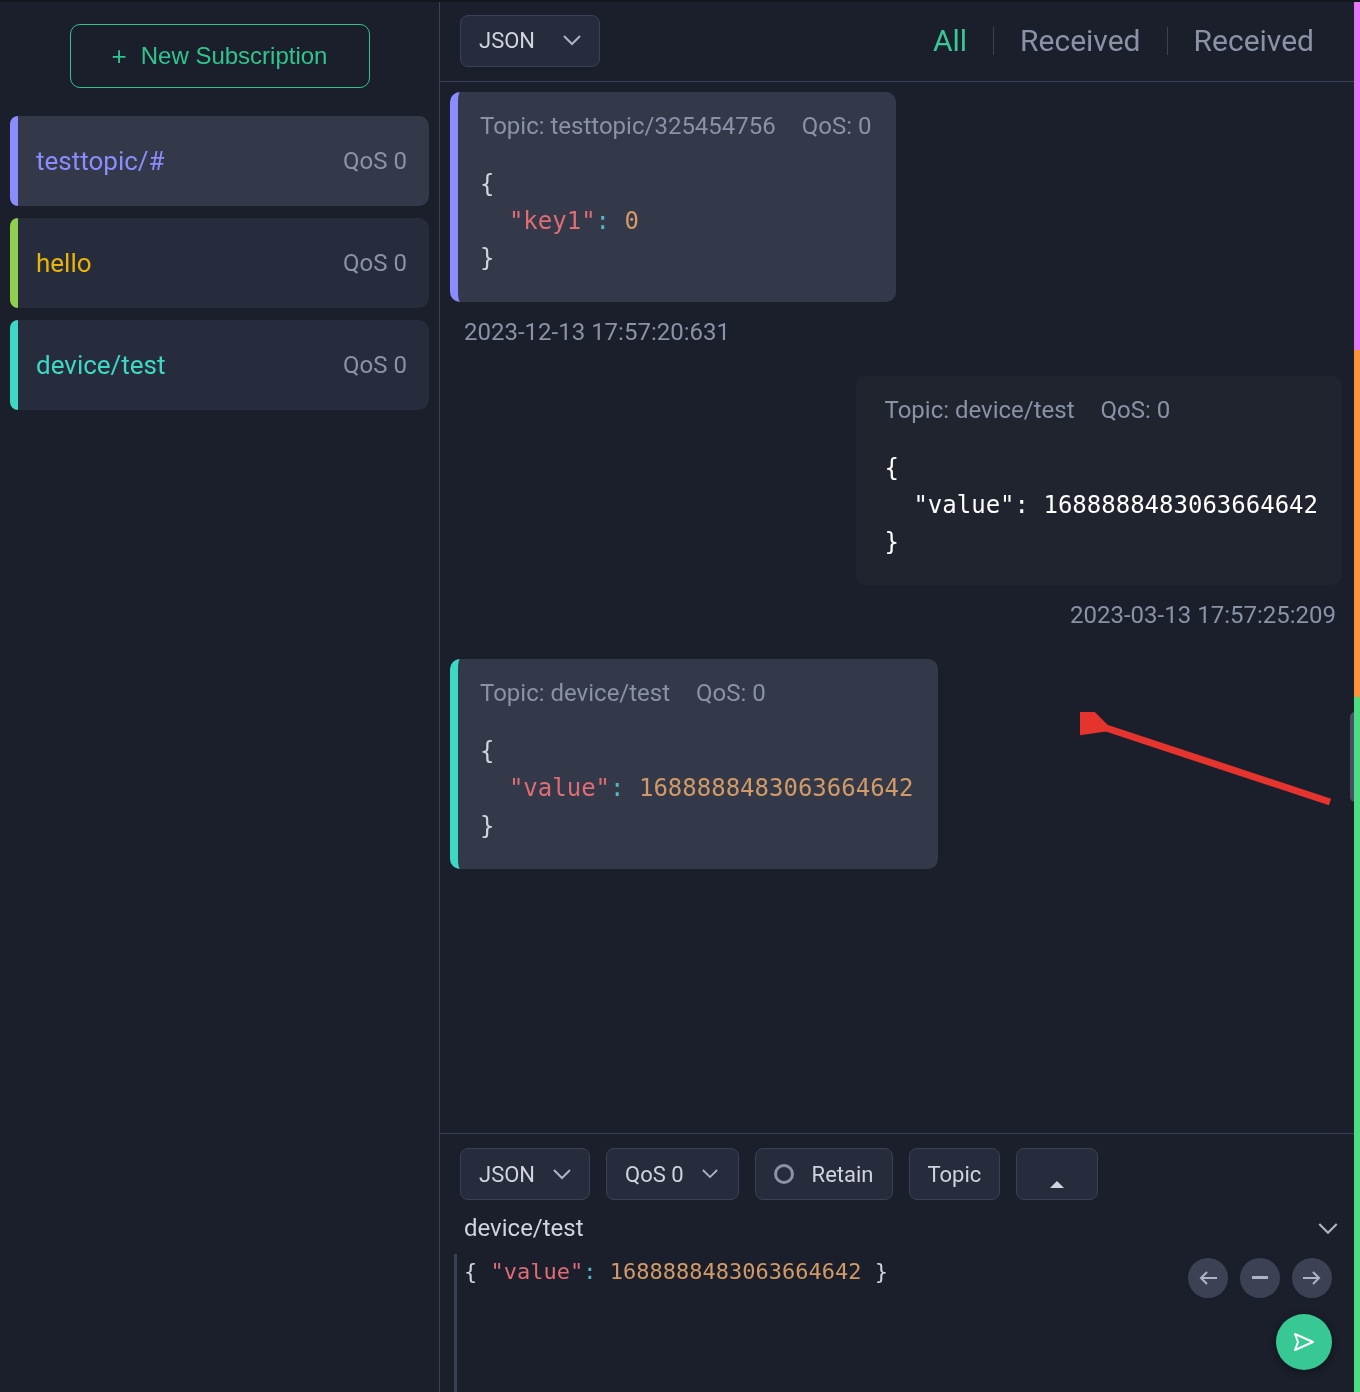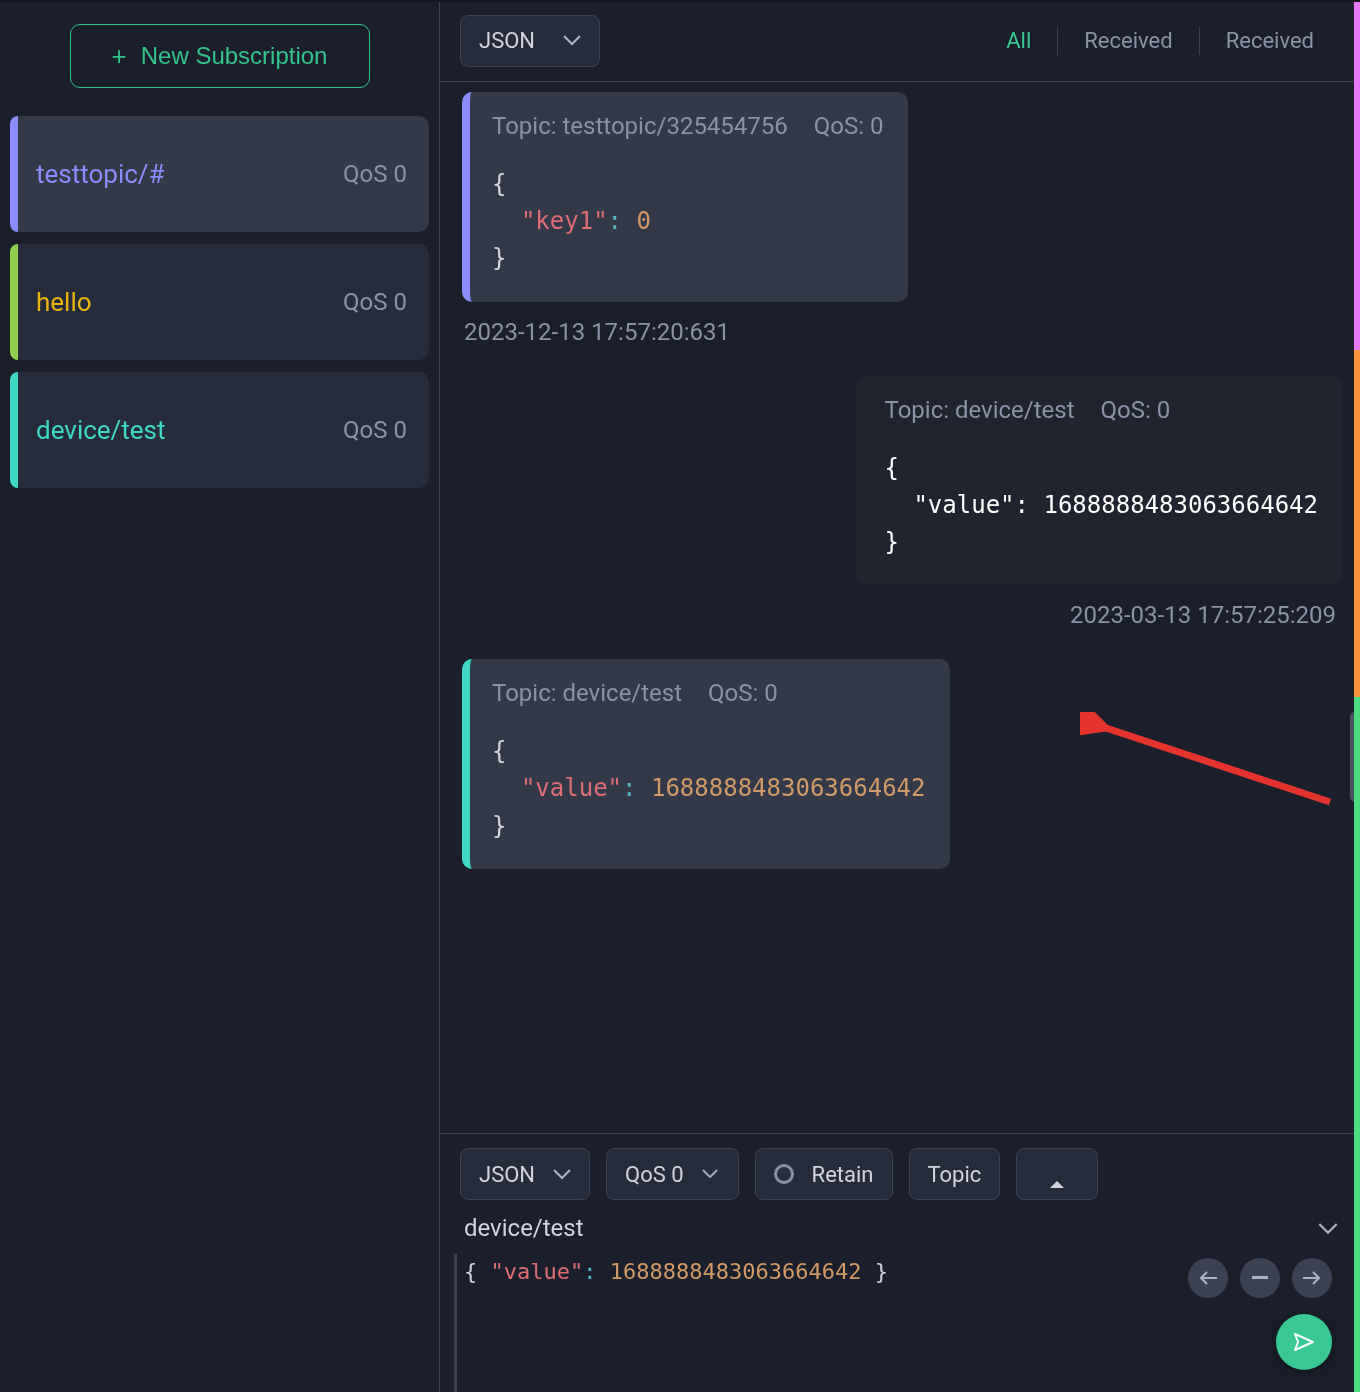--- a/index.html
+++ b/index.html
@@ -23,40 +23,40 @@
   }
   *{box-sizing:border-box}
   html,body{margin:0;padding:0;height:100%;font-family:-apple-system,BlinkMacSystemFont,"Segoe UI",Roboto,sans-serif;background:var(--bg);color:var(--text);font-size:16px}
   .app{display:flex;width:1360px;height:1392px;background:var(--bg);position:relative;overflow:hidden}
   .topbar{position:absolute;top:0;left:0;right:0;height:2px;background:#14161d}
   
   .sidebar{width:440px;flex:none;border-right:1px solid var(--border);display:flex;flex-direction:column;padding:12px 10px 0 10px}
   .new-sub{margin:12px auto 28px auto;width:300px;height:64px;border:1.5px solid var(--green);border-radius:10px;color:var(--green);background:transparent;font-size:24px;display:flex;align-items:center;justify-content:center;gap:14px;cursor:pointer}
   .new-sub .plus{font-size:26px;line-height:1}
   .sub-list{display:flex;flex-direction:column;gap:12px}
-  .sub-item{height:116px;border-radius:10px;display:flex;align-items:center;padding:0 22px 0 0;position:relative;background:var(--panel);cursor:pointer}
+  .sub-item{height:90px;border-radius:10px;display:flex;align-items:center;padding:0 22px 0 0;position:relative;background:var(--panel);cursor:pointer}
   .sub-item.selected{background:var(--panel-lighter)}
   .sub-bar{width:8px;height:100%;border-radius:10px 0 0 10px;flex:none}
   .sub-name{margin-left:18px;font-size:26px;flex:1;overflow:hidden;text-overflow:ellipsis;white-space:nowrap}
   .sub-qos{font-size:24px;color:var(--text-dim)}
   
   .main{flex:1;display:flex;flex-direction:column;min-width:0}
   .main-header{height:82px;display:flex;align-items:center;border-bottom:1px solid var(--border);padding:0 20px;gap:20px}
   .select-box{height:52px;border:1px solid var(--border);background:var(--panel);border-radius:8px;display:flex;align-items:center;padding:0 18px;gap:28px;color:var(--text);font-size:22px;cursor:pointer}
   .chev{width:18px;height:11px;display:inline-block}
   .chev svg{display:block}
   .spacer{flex:1}
-  .tabs{display:flex;align-items:center;gap:0;font-size:22px}
+  .tabs{display:flex;align-items:center;gap:0;font-size:30px}
   .tab{padding:0 26px;color:var(--text-dim);cursor:pointer}
   .tab.active{color:var(--green-bright)}
   .tab-sep{width:1px;height:28px;background:var(--border)}
   
   .messages{flex:1;overflow:auto;padding:10px 18px 10px 10px;display:flex;flex-direction:column;gap:10px;position:relative}
   .msg{border-radius:10px;padding:20px 24px 24px 24px;max-width:620px;position:relative;font-size:24px}
-  .msg.received{background:var(--panel-lighter);align-self:flex-start;margin-left:12px}
+  .msg.received{background:var(--panel-lighter);align-self:flex-start;margin-left:0}
   .msg.received::before{content:"";position:absolute;left:0;top:0;bottom:0;width:8px;border-radius:10px 0 0 10px}
   .msg.published{background:#20242f;align-self:flex-end}
   .msg-head{color:var(--text-dim);font-size:24px;display:flex;gap:26px;margin-left:4px}
   .msg-body{margin-top:26px;font-family:ui-monospace,Menlo,Consolas,monospace;font-size:24px;line-height:1.55;color:var(--text);margin-left:4px;white-space:pre}
   .msg.published .msg-body{color:#fff}
   .json-k{color:var(--json-key)}
   .json-p{color:var(--json-punc)}
   .json-n{color:var(--json-num)}
   .msg-time{color:var(--text-dim);font-size:24px;margin:6px 6px 20px 14px}
   .msg-time.left{align-self:flex-start}

